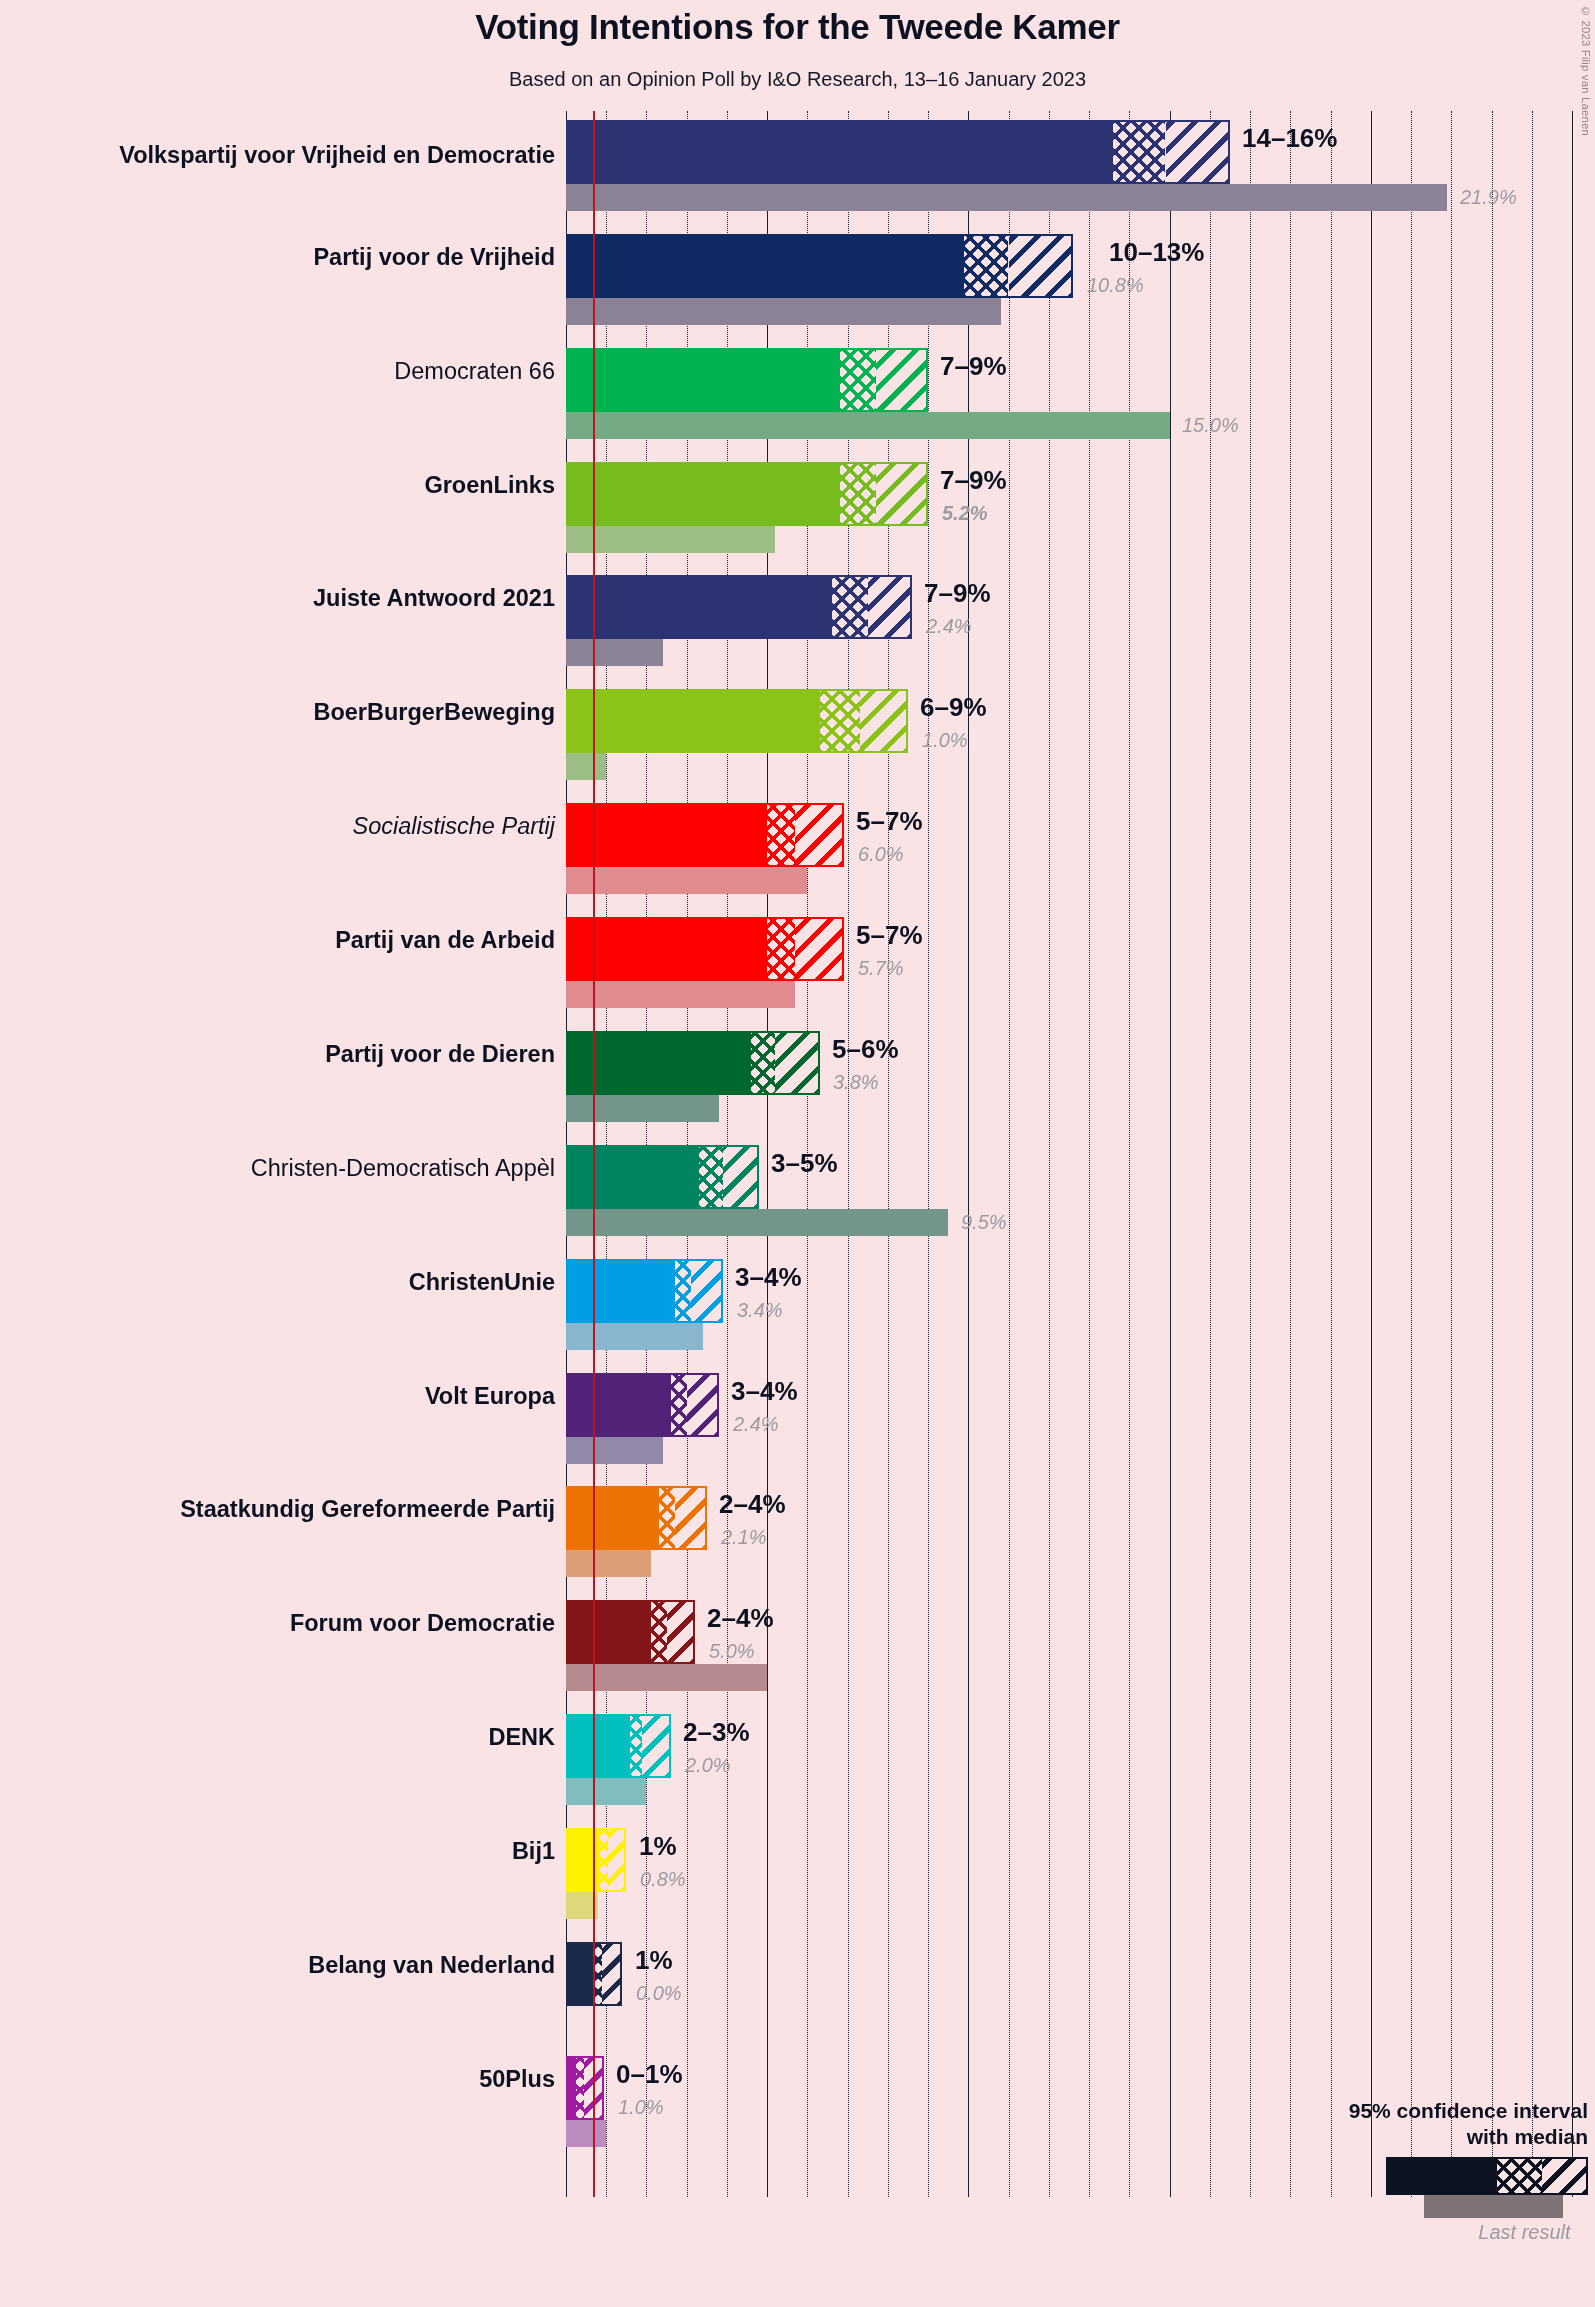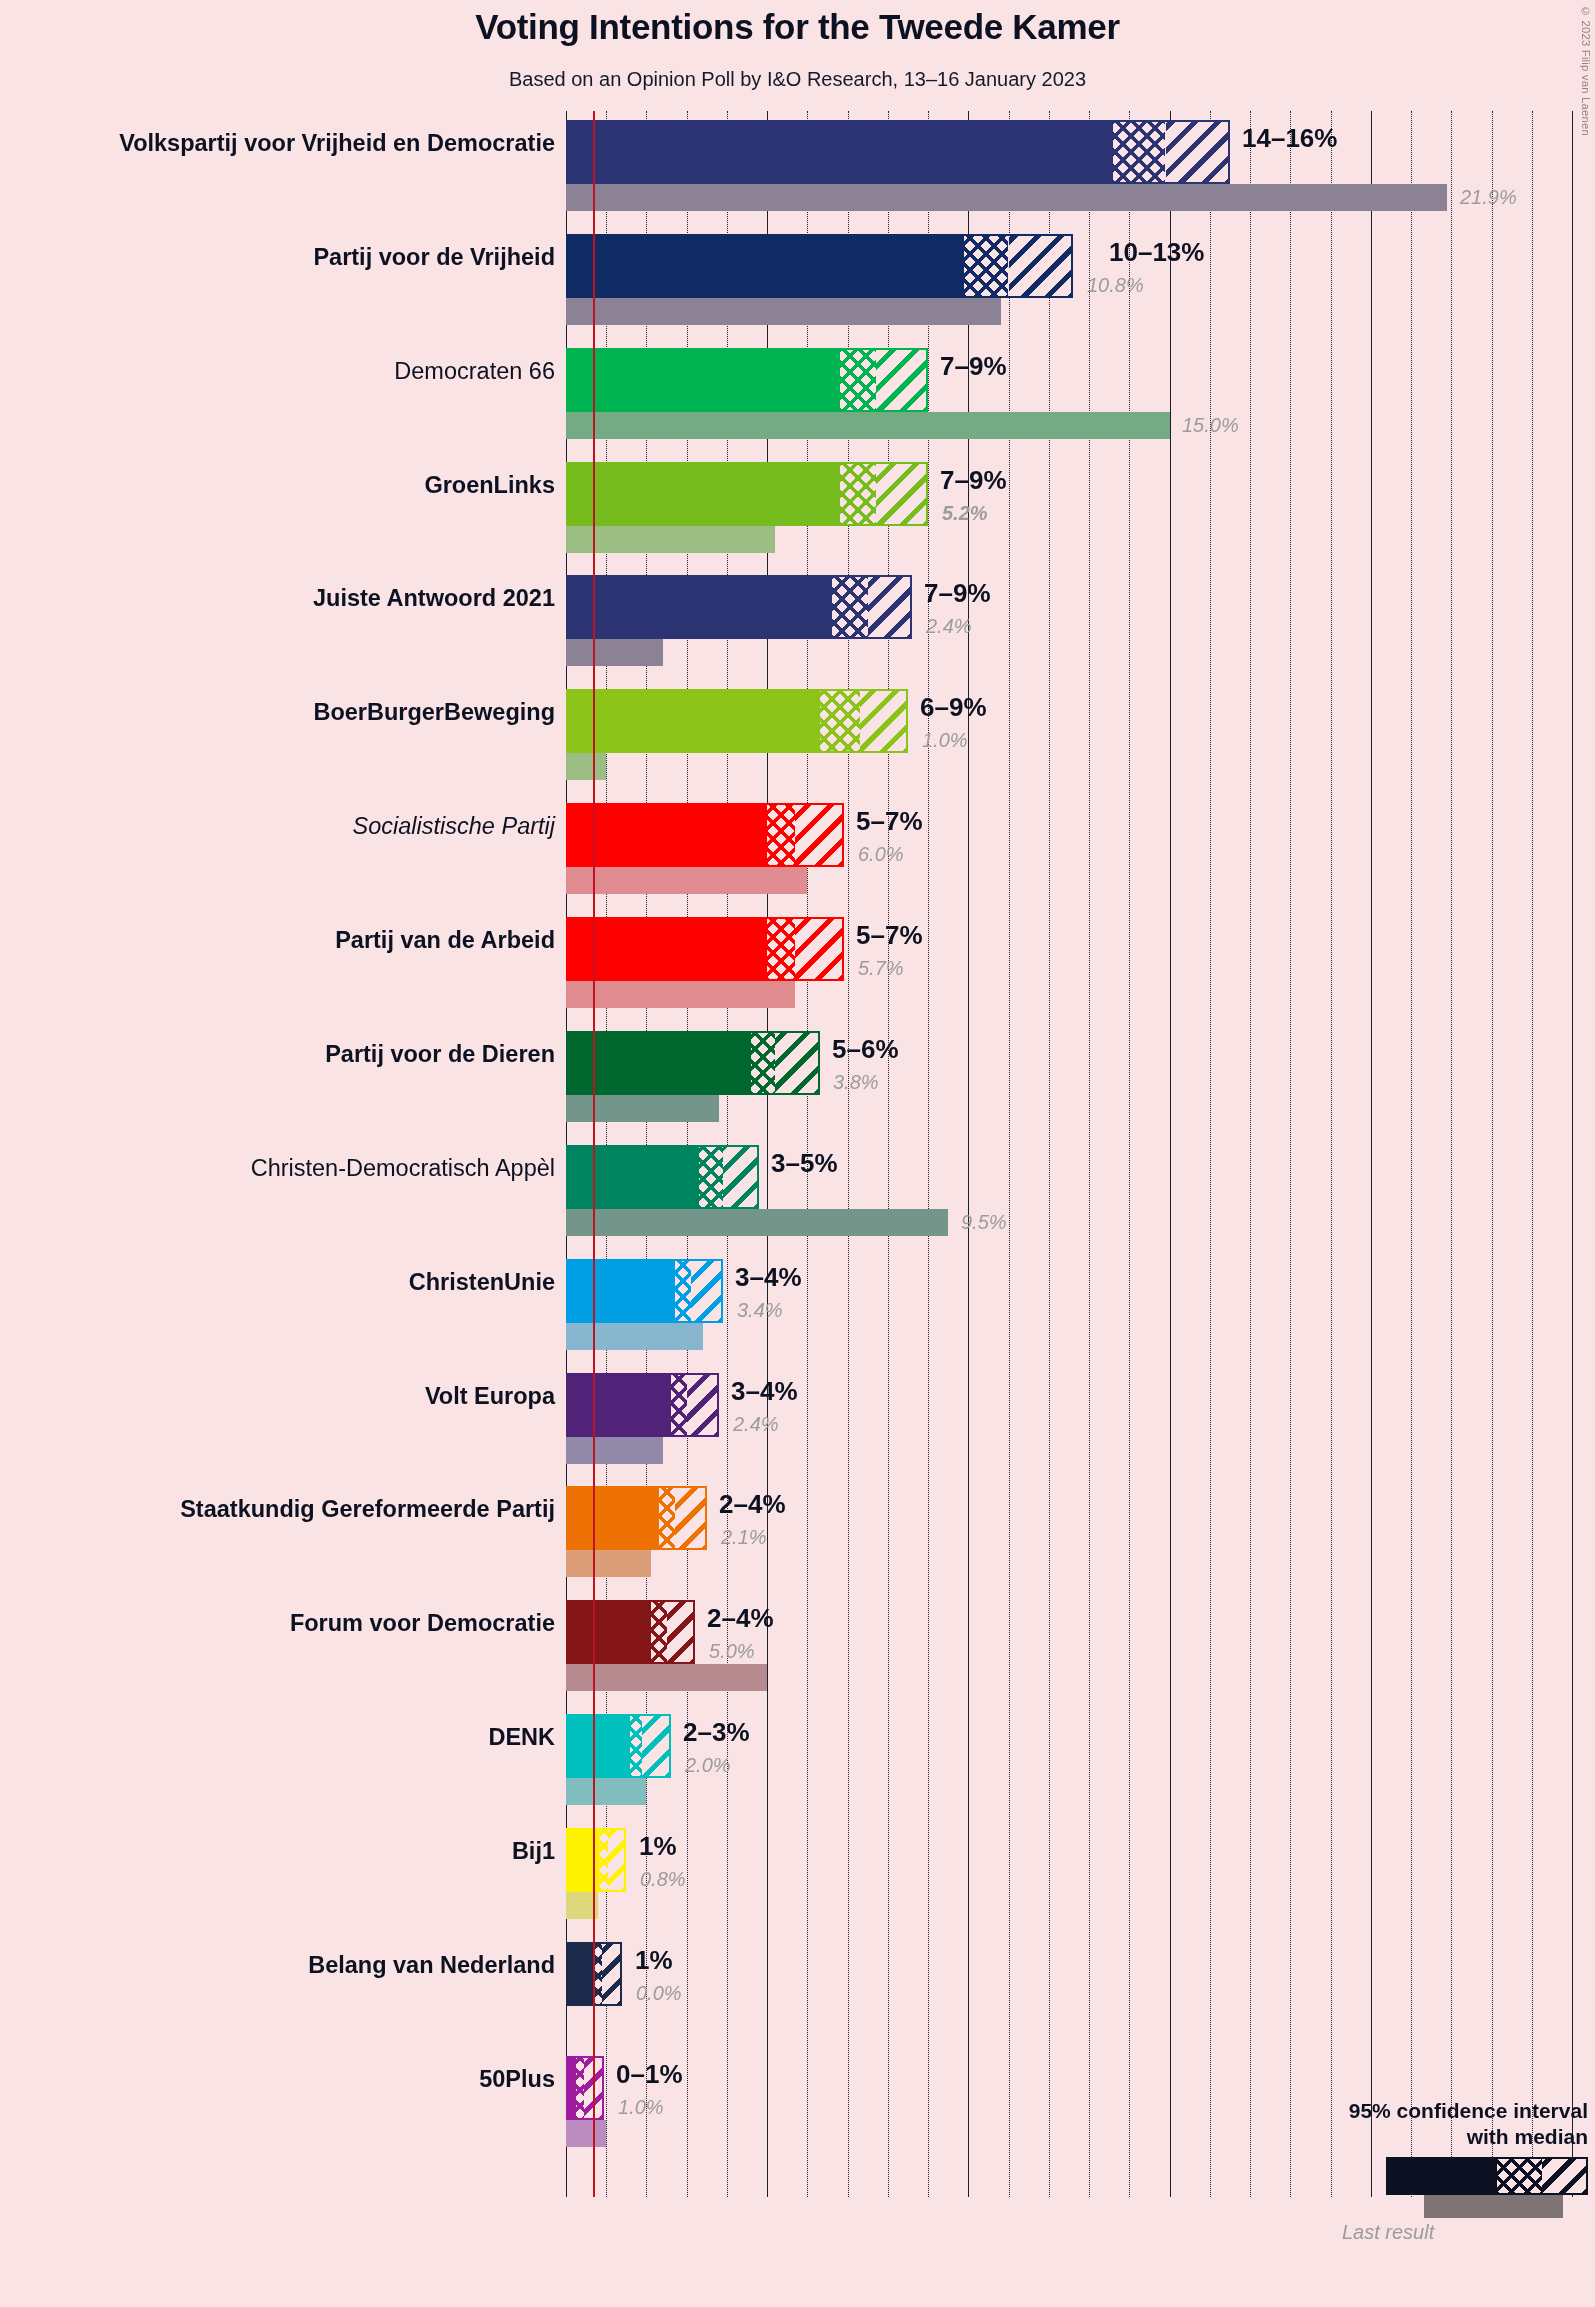--- a/index.html
+++ b/index.html
@@ -139,21 +139,21 @@
     background-image:
       repeating-linear-gradient(-45deg, #0d1222 0 5.2px, transparent 5.2px 16.5px);
   }
   #legend .lci .fr { position:absolute; inset:0; border:2.6px solid #0d1222; }
   #legend .llast {
     position:absolute; right:25px; top:38px;
     width:139px; height:22.6px; background:#7f7376;
   }
   #legend .llasttext {
     position:absolute; right:17.4px; top:64px; width:365px;
-    text-align:center;
+    text-align:right;
     font-size:20px; font-style:italic; color:#9b9ba0;
   }
 </style>
 </head>
 <body>
 
 <div id="chart-root">
 
   <div class="title">Voting Intentions for the Tweede Kamer</div>
   <div class="subtitle">Based on an Opinion Poll by I&amp;O Research, 13–16 January 2023</div>
@@ -184,21 +184,21 @@
         <div class="gridline" style="left: 805px;"></div>
         <div class="gridline minor" style="left: 845px;"></div>
         <div class="gridline minor" style="left: 885px;"></div>
         <div class="gridline minor" style="left: 926px;"></div>
         <div class="gridline minor" style="left: 966px;"></div>
         <div class="gridline" style="left: 1006px;"></div>
         <div class="gridline threshold" style="left: 27px;"></div>
       </div>
     <div id="rows">
         <div class="row" style="top: 0px;">
-          <div class="rowlabel" style="top: 19px; padding-left: 24px;">Volkspartij voor Vrijheid en Democratie</div>
+          <div class="rowlabel" style="top: 31px; padding-left: 24px;">Volkspartij voor Vrijheid en Democratie</div>
           <div class="last" style="left: 0px; width: 881px; background: rgb(139, 130, 150);"></div>
           <div class="ci" style="left: 0px; width: 664px; color: rgb(44, 51, 114);">
             <div class="seg solid" style="width: 547px; background: rgb(44, 51, 114);"></div>
             <div class="seg cross" style="left: 547px; width: 52px;"></div>
             <div class="seg diag" style="left: 600px; width: 64px;"></div>
             <div class="frame"></div>
           </div>
           <div class="valmain" style="left: 676px;">14–16%</div>
           <div class="lastval" style="left: 894px;">21.9%</div>
         </div>

